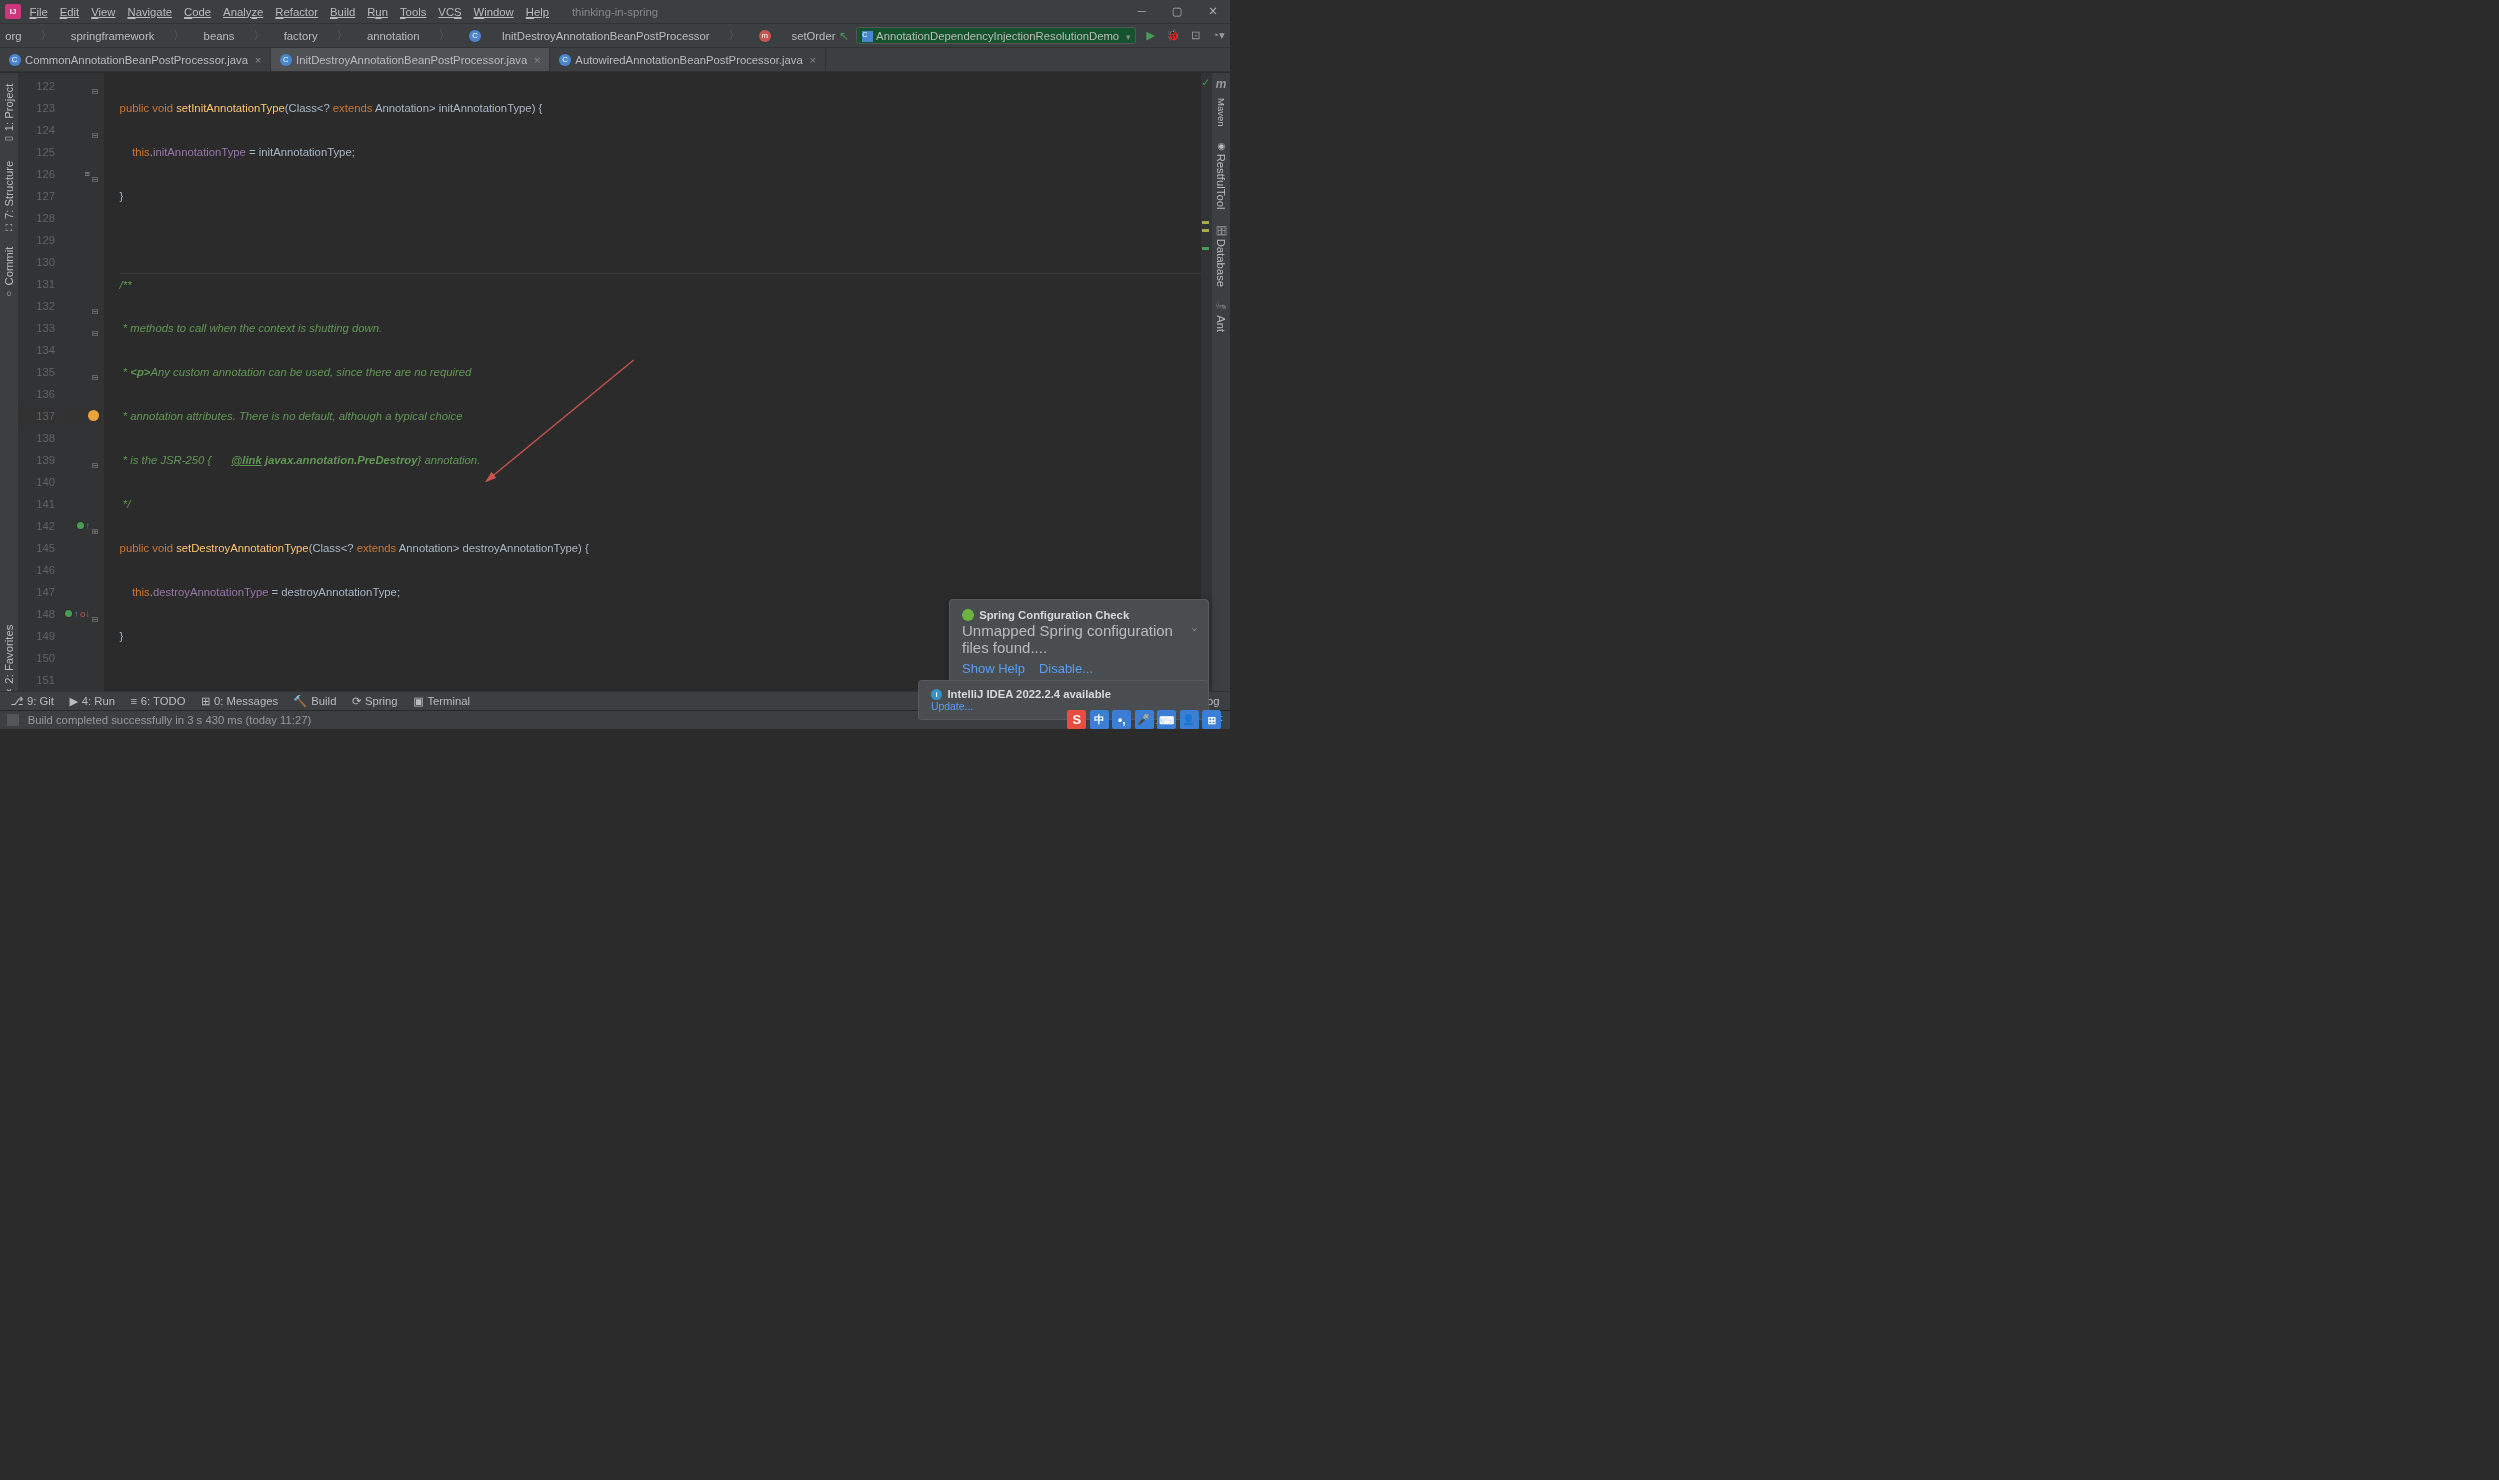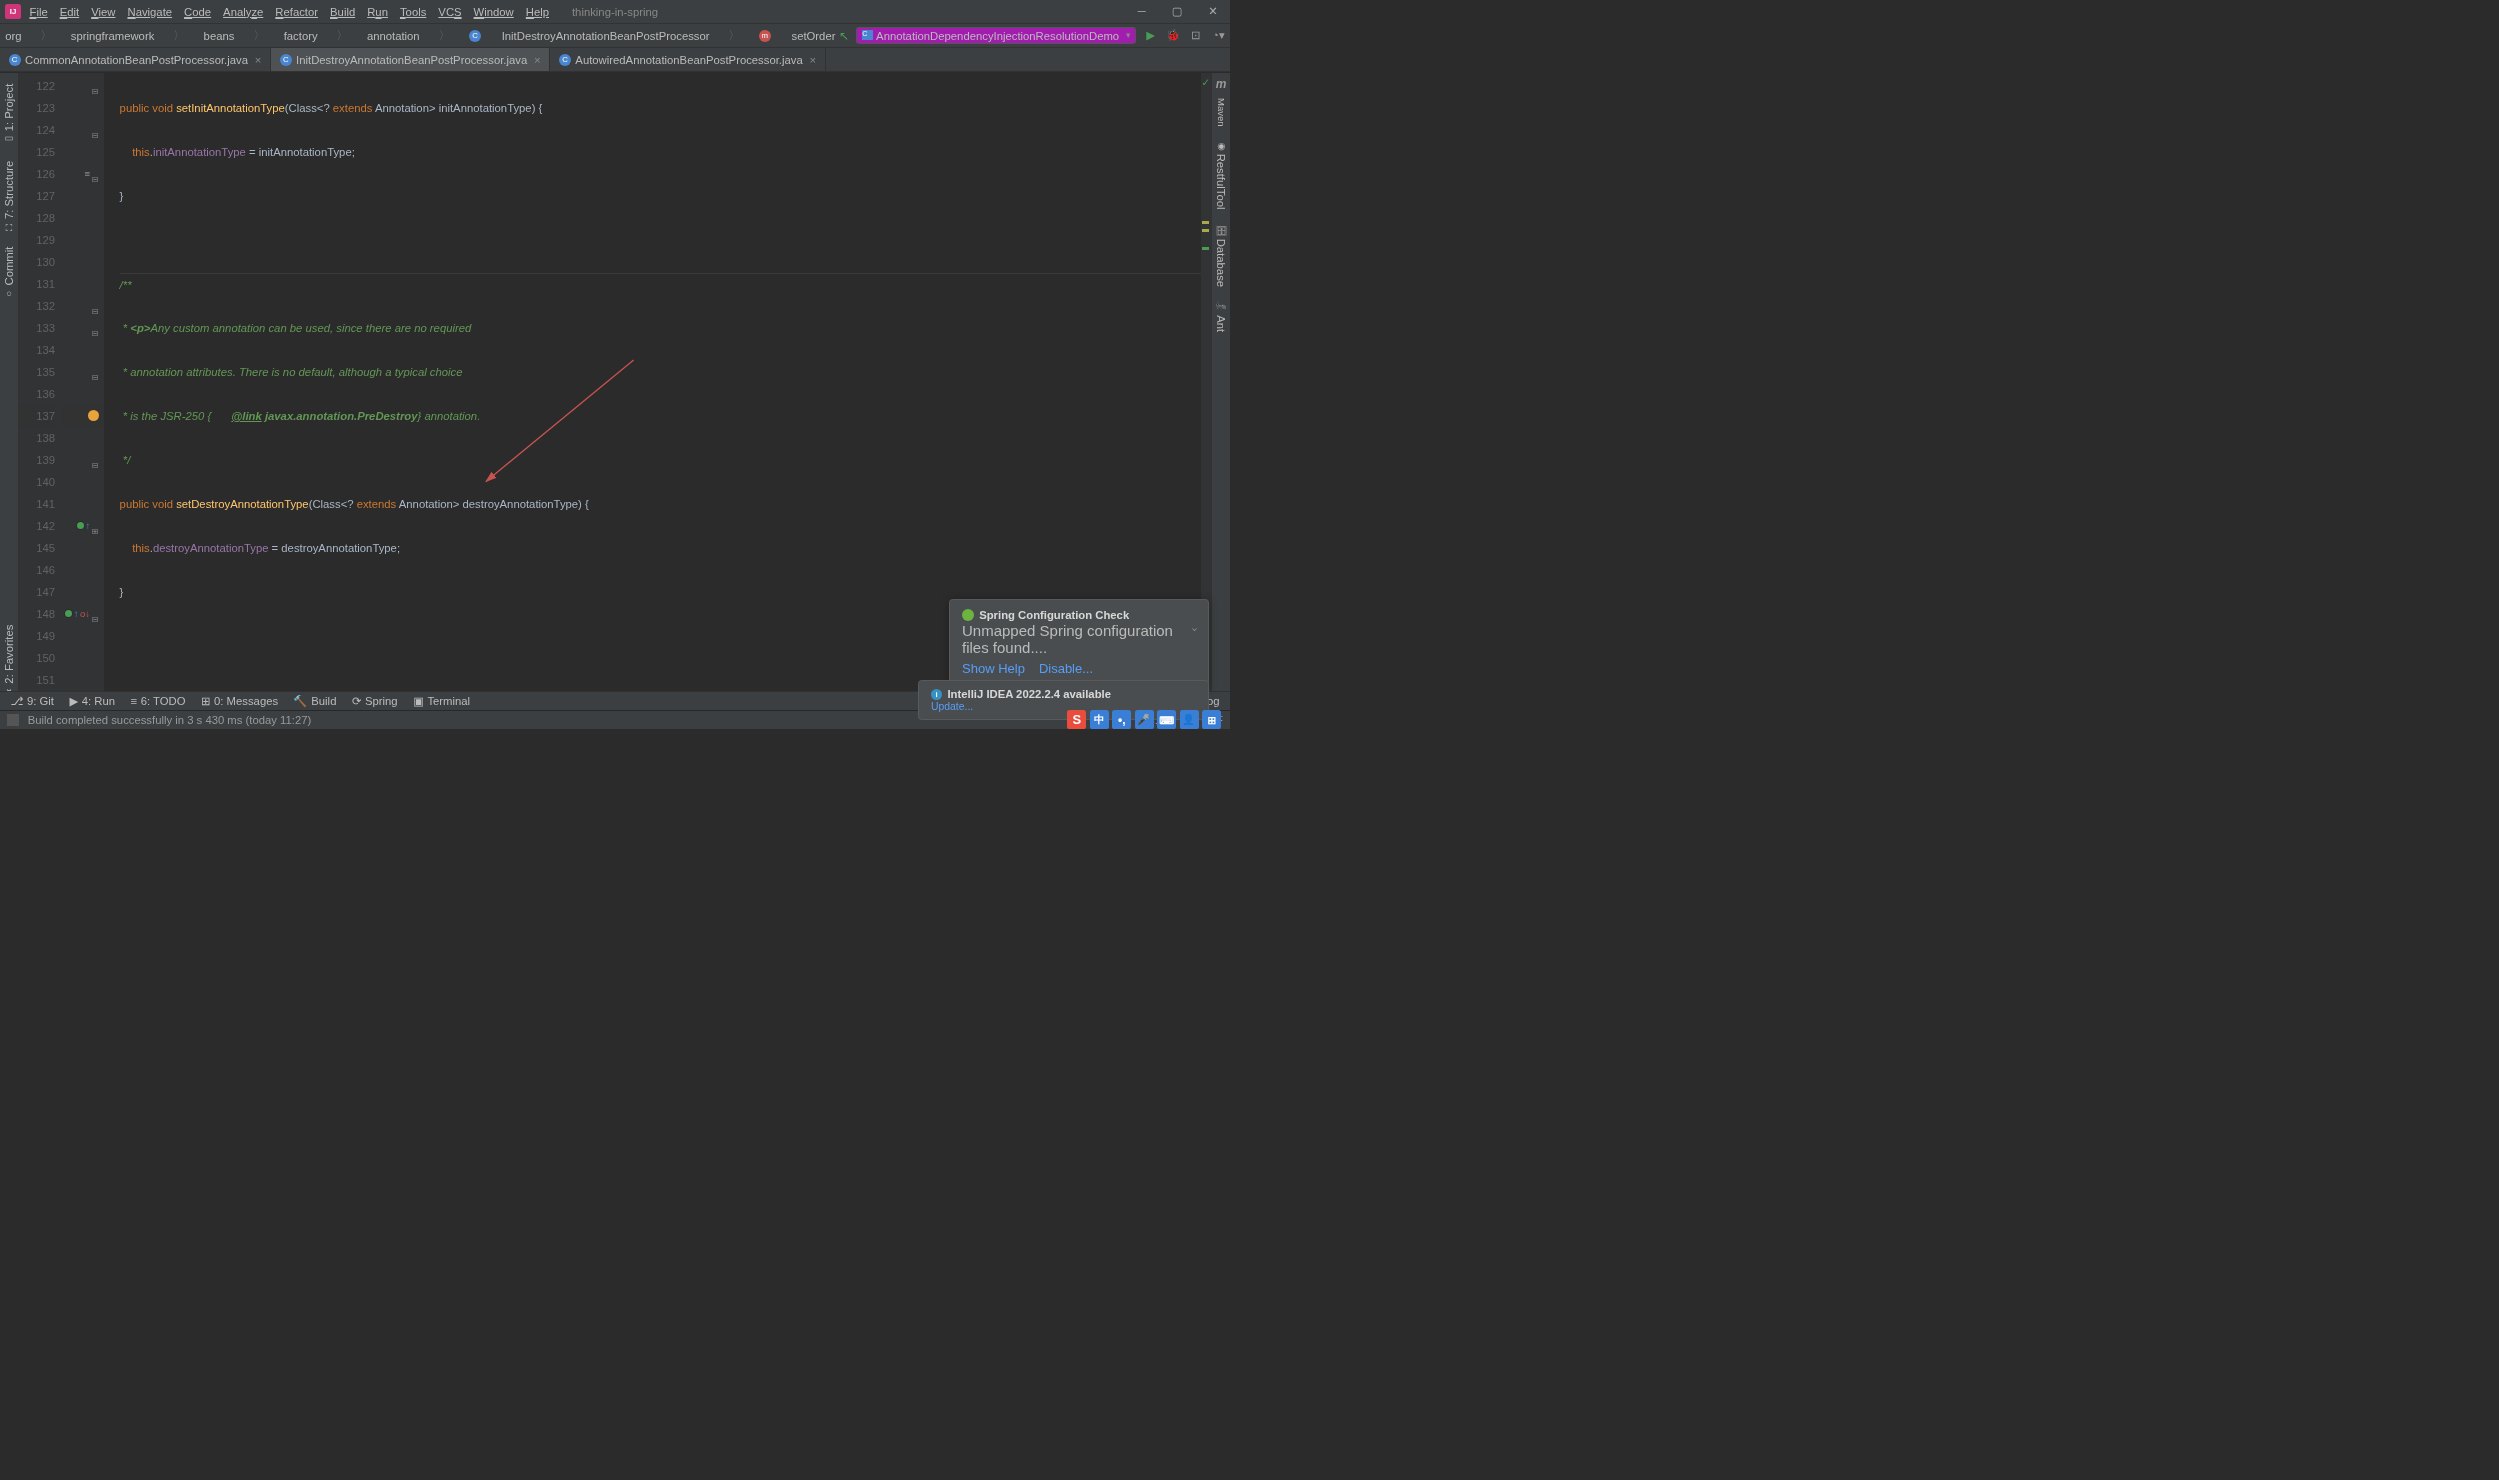--- a/index.html
+++ b/index.html
@@ -12,21 +12,21 @@
 .titlebar .projname{margin-left:auto;margin-right:auto;color:#888;position:absolute;left:50%;transform:translateX(-50%);}
 .titlebar .winbtns{margin-left:auto;display:flex;gap:26px;padding-right:7px;color:#aaa;}
 .navbar{height:24px;background:#3c3f41;display:flex;align-items:center;padding:0 5.2px;border-bottom:0.9px solid #323232;gap:3.5px;}
 .breadcrumb{display:flex;align-items:center;gap:19px;flex:0 0 auto;text-align:center;}
 .breadcrumb .sep{color:#666;}
 .breadcrumb .ico{width:12px;height:12px;border-radius:50%;display:inline-flex;align-items:center;justify-content:center;font-size:7.8px;margin-right:1.7px;}
 .ico-c{background:#4a86cf;color:#fff;}
 .ico-m{background:#c75450;color:#fff;}
 .nav-right{margin-left:auto;display:flex;align-items:center;gap:7px;}
 .nav-arrow{color:#499c54;font-size:12px;}
-.runconfig{background:#a21caf;border:0.9px solid #555;padding:1.7px 15.6px 1.7px 5.2px;border-radius:2.6px;position:relative;display:flex;align-items:flex-start;gap:3.5px;}
+.runconfig{background:#14532d;border:0.9px solid #555;padding:1.7px 15.6px 1.7px 5.2px;border-radius:2.6px;position:relative;display:flex;align-items:flex-end;gap:3.5px;}
 .runconfig::after{content:"▾";position:absolute;right:4.3px;color:#888;font-size:8.7px;}
 .tool-ico{width:15.6px;height:15.6px;display:flex;align-items:center;justify-content:center;cursor:pointer;}
 .tool-play{color:#499c54;}
 .tool-bug{color:#499c54;}
 .tool-stop{color:#5a5a5a;width:9.5px;height:9.5px;background:#5a5a5a;}
 .vdiv{width:0.9px;height:15.6px;background:#555;}
 .git-lbl{color:#bbb;}
 .tabs{height:24px;background:#3c3f41;display:flex;border-bottom:0.9px solid #323232;}
 .tab{padding:0 8.7px;display:flex;align-items:center;gap:4.3px;border-right:0.9px solid #323232;cursor:pointer;}
 .tab.active{background:#4e5254;}
@@ -281,20 +281,21 @@
     <div class="row"></div>
       <div class="row"></div>
       <div class="row"></div>
   </div>
   <div class="code">
 <div class="line"><span class="kw">public</span> <span class="kw">void</span> <span class="fn">setInitAnnotationType</span><span class="id">(Class&lt;? </span><span class="kw">extends</span><span class="id"> Annotation&gt; initAnnotationType) {</span></div>
 <div class="line">    <span class="kw">this</span><span class="id">.</span><span class="fld">initAnnotationType</span><span class="id"> = initAnnotationType;</span></div>
 <div class="line id">}</div>
 <div class="line"></div>
 <div class="line hsep jdoc">/**</div>
+<div class="line jdoc"> * methods to call when the context is shutting down.</div>
 <div class="line"><span class="jdoc"> * </span><span class="jdoc" style="font-weight:bold;">&lt;p&gt;</span><span class="jdoc">Any custom annotation can be used, since there are no required</span></div>
 <div class="line jdoc"> * annotation attributes. There is no default, although a typical choice</div>
 <div class="line"><span class="jdoc"> * is the JSR-250 {</span><span class="jtag">@link</span><span class="jdoc" style="font-weight:bold;"> javax.annotation.PreDestroy</span><span class="jdoc">} annotation.</span></div>
 <div class="line jdoc"> */</div>
 <div class="line"><span class="kw">public</span> <span class="kw">void</span> <span class="fn">setDestroyAnnotationType</span><span class="id">(Class&lt;? </span><span class="kw">extends</span><span class="id"> Annotation&gt; destroyAnnotationType) {</span></div>
 <div class="line">    <span class="kw">this</span><span class="id">.</span><span class="fld">destroyAnnotationType</span><span class="id"> = destroyAnnotationType;</span></div>
 <div class="line id">}</div>
 
 
 

